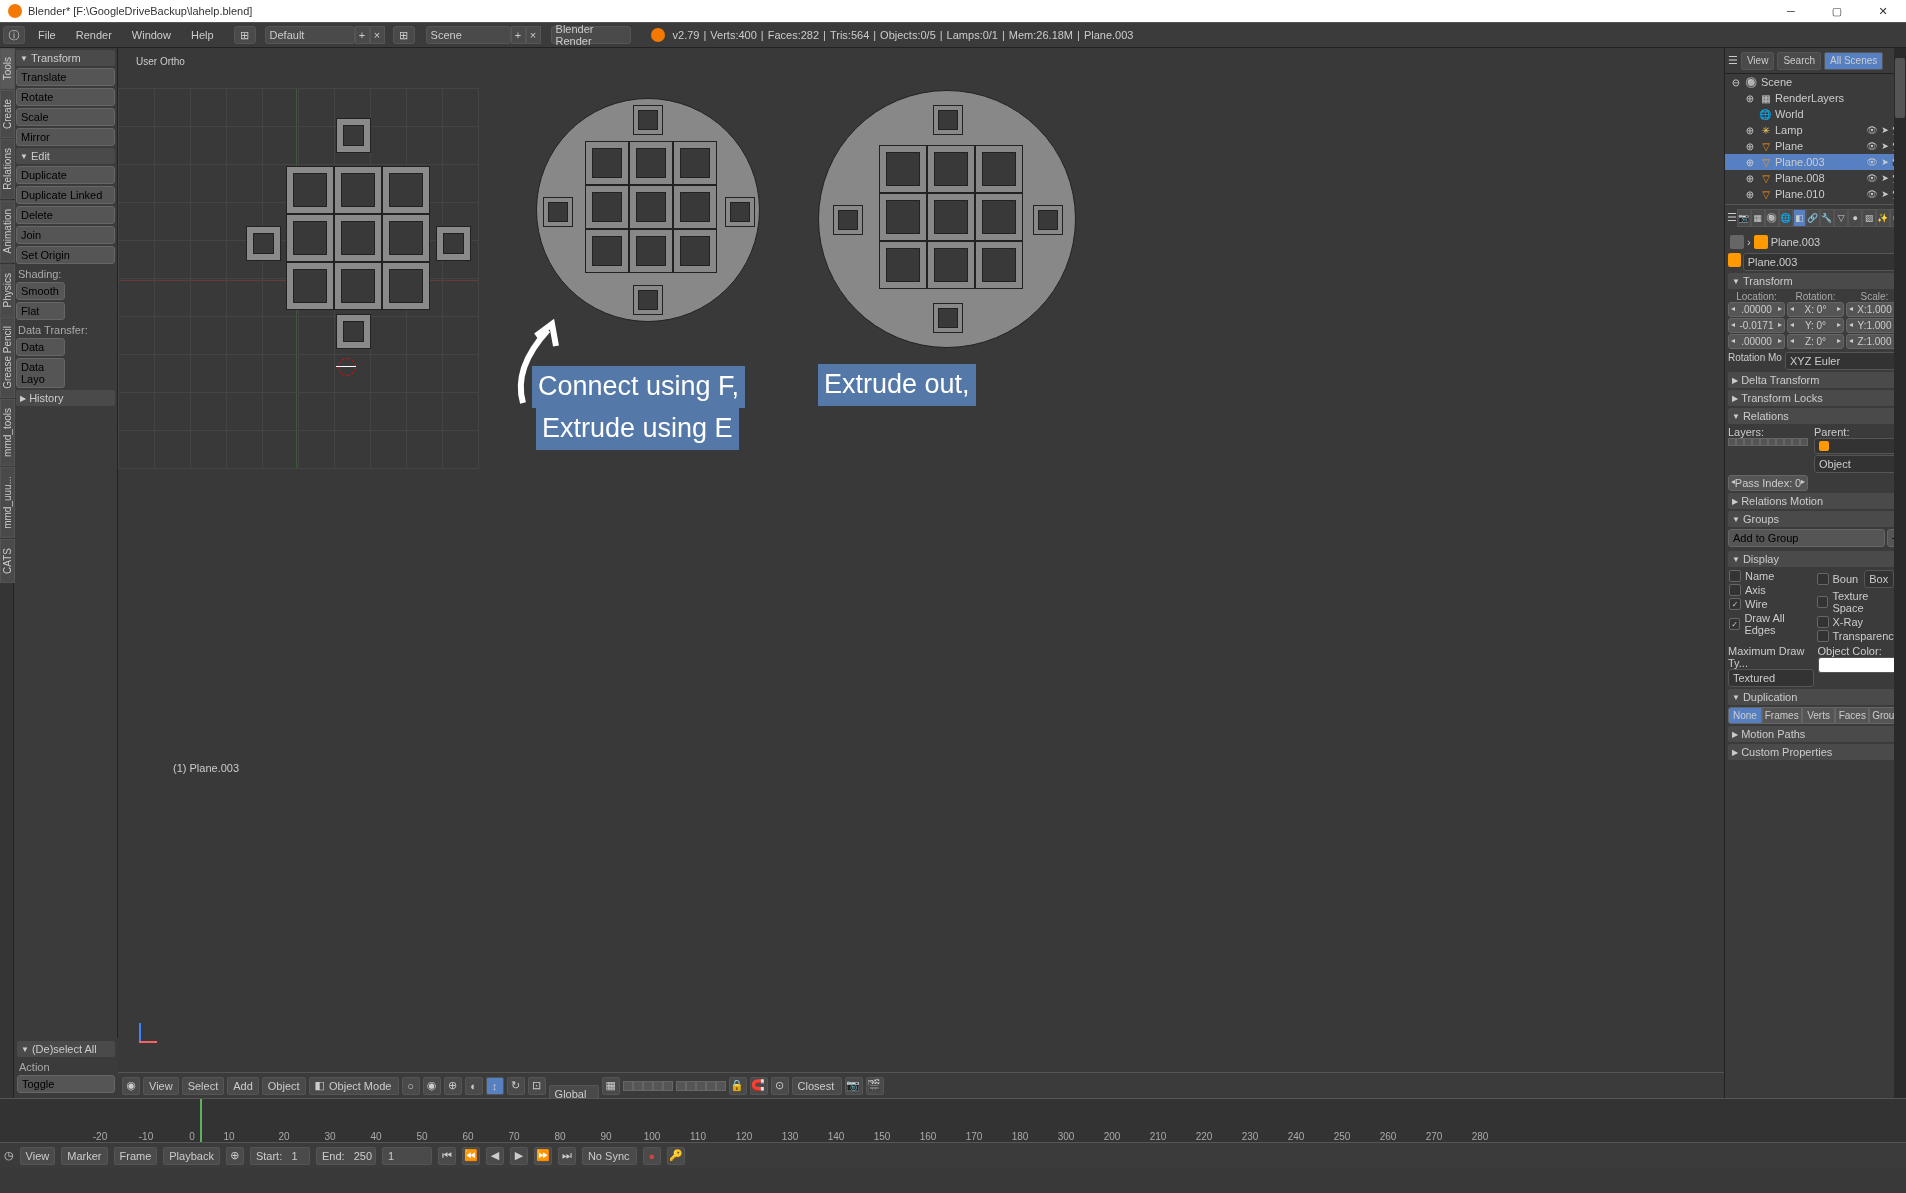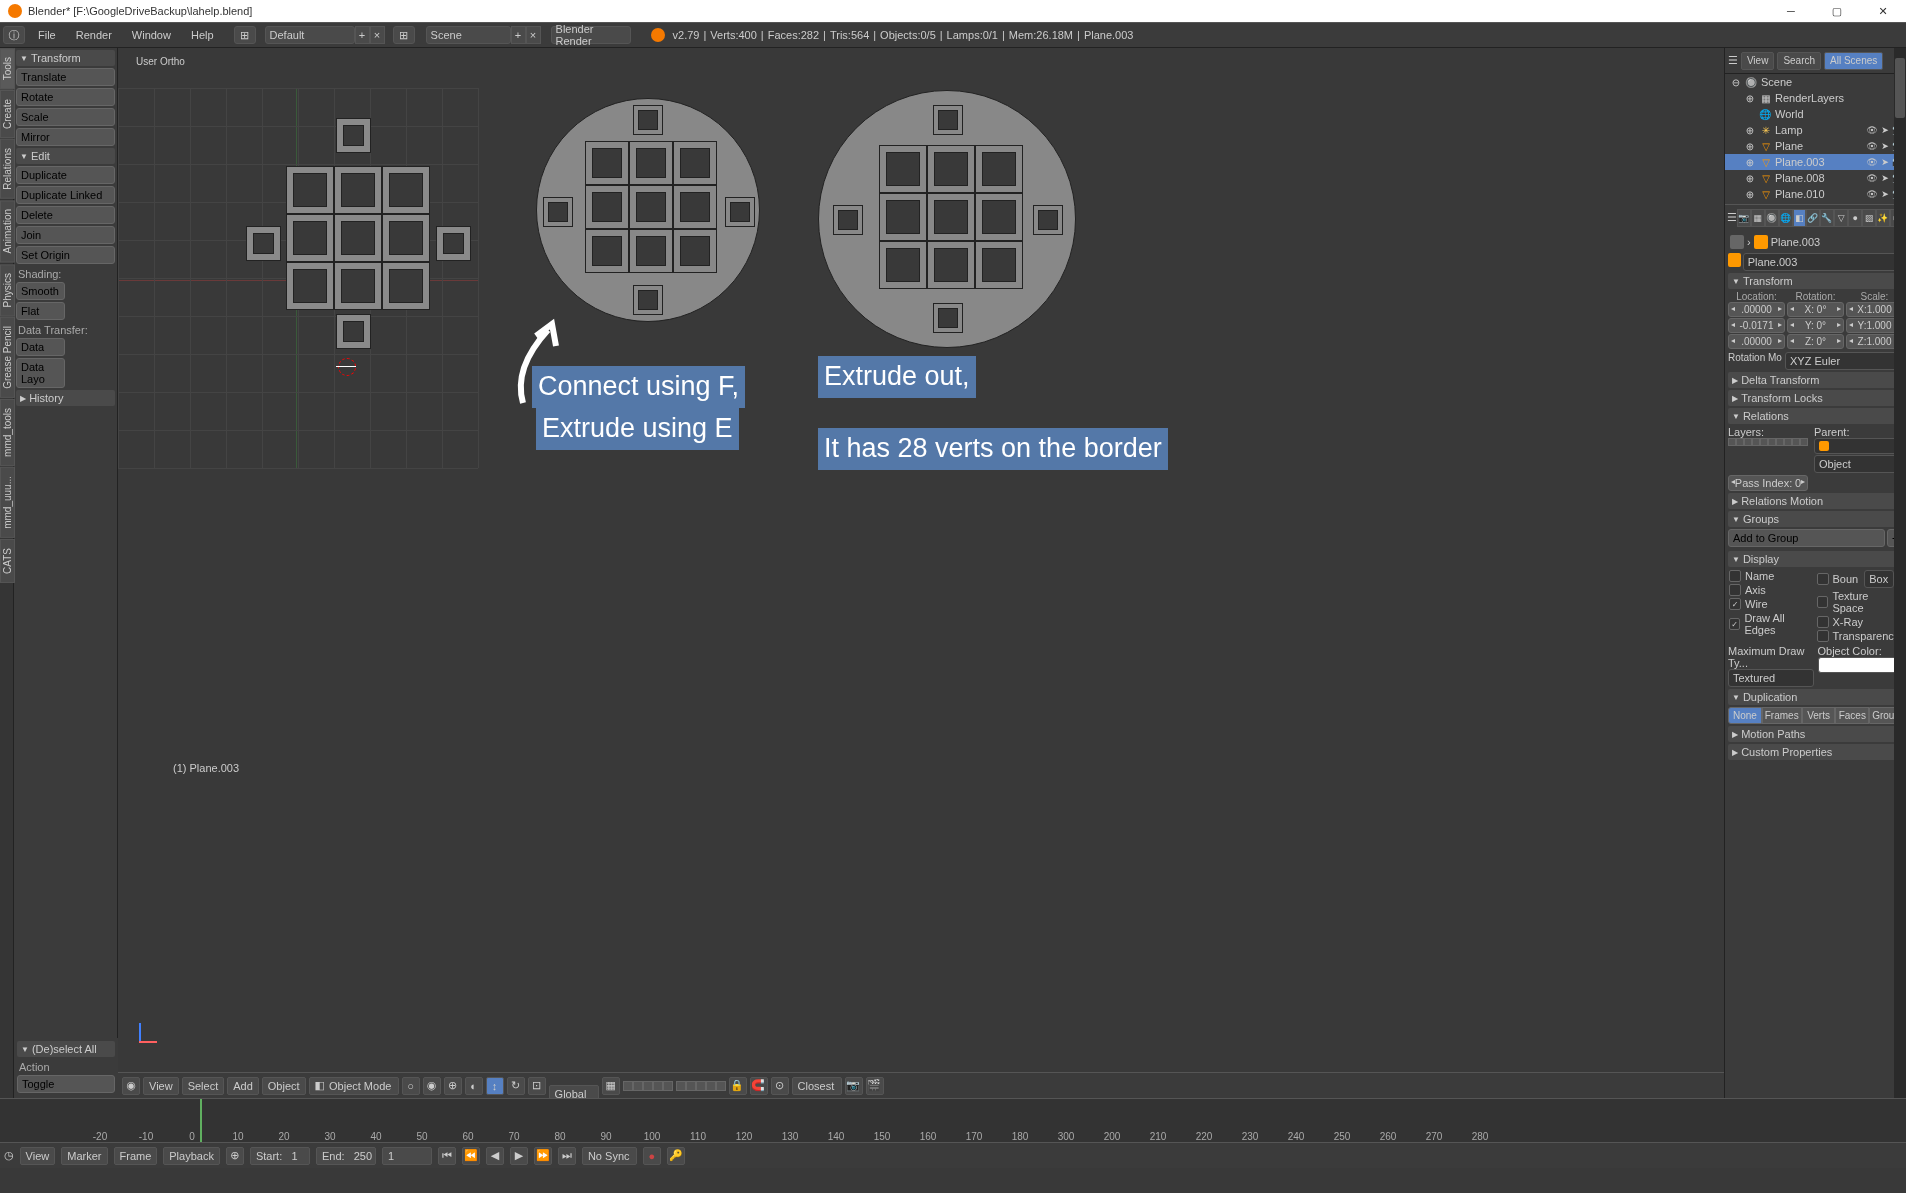--- a/index.html
+++ b/index.html
@@ -369,22 +369,21 @@
         </div>
     </div>
 
     <svg class="arrow-svg" style="left:390px;top:270px;width:70px;height:90px;">
       <path d="M 15 85 Q 5 50 40 12" stroke="#fff" stroke-width="6" fill="none"></path>
       <path d="M 28 18 L 44 6 L 48 28" stroke="#fff" stroke-width="6" fill="none"></path>
     </svg>
 
     <div class="anno" style="left:414px;top:318px;">Connect using F,</div>
     <div class="anno" style="left:418px;top:360px;">Extrude using E</div>
-    <div class="anno" style="left:700px;top:308px;">Extrude out,</div>
-    <div class="anno" style="left:700px;top:380px;">It has 28 verts on the border</div>
+    <div class="anno" style="left:700px;top:316px;">Extrude out,</div>
 
     <div class="cursor3d"></div>
     <div class="axis-gizmo">
         <div class="z"></div>
         <div class="x"></div>
       </div>
     <div class="vp-obj-label">(1) Plane.003</div>
 
     <div class="vp-header">
       <div class="hicon">◉</div>
@@ -655,21 +654,21 @@
   </div>
 </div>
 
 <div class="timeline-area">
   <div class="timeline-ruler">
     <div class="timeline-playhead"></div>
     <div id="tl-ticks">
         <div class="timeline-tick" style="left: 100px;">-20</div>
         <div class="timeline-tick" style="left: 146px;">-10</div>
         <div class="timeline-tick" style="left: 192px;">0</div>
-        <div class="timeline-tick" style="left: 238px;">10</div>
+        <div class="timeline-tick" style="left: 229px;">10</div>
         <div class="timeline-tick" style="left: 284px;">20</div>
         <div class="timeline-tick" style="left: 330px;">30</div>
         <div class="timeline-tick" style="left: 376px;">40</div>
         <div class="timeline-tick" style="left: 422px;">50</div>
         <div class="timeline-tick" style="left: 468px;">60</div>
         <div class="timeline-tick" style="left: 514px;">70</div>
         <div class="timeline-tick" style="left: 560px;">80</div>
         <div class="timeline-tick" style="left: 606px;">90</div>
         <div class="timeline-tick" style="left: 652px;">100</div>
         <div class="timeline-tick" style="left: 698px;">110</div>

